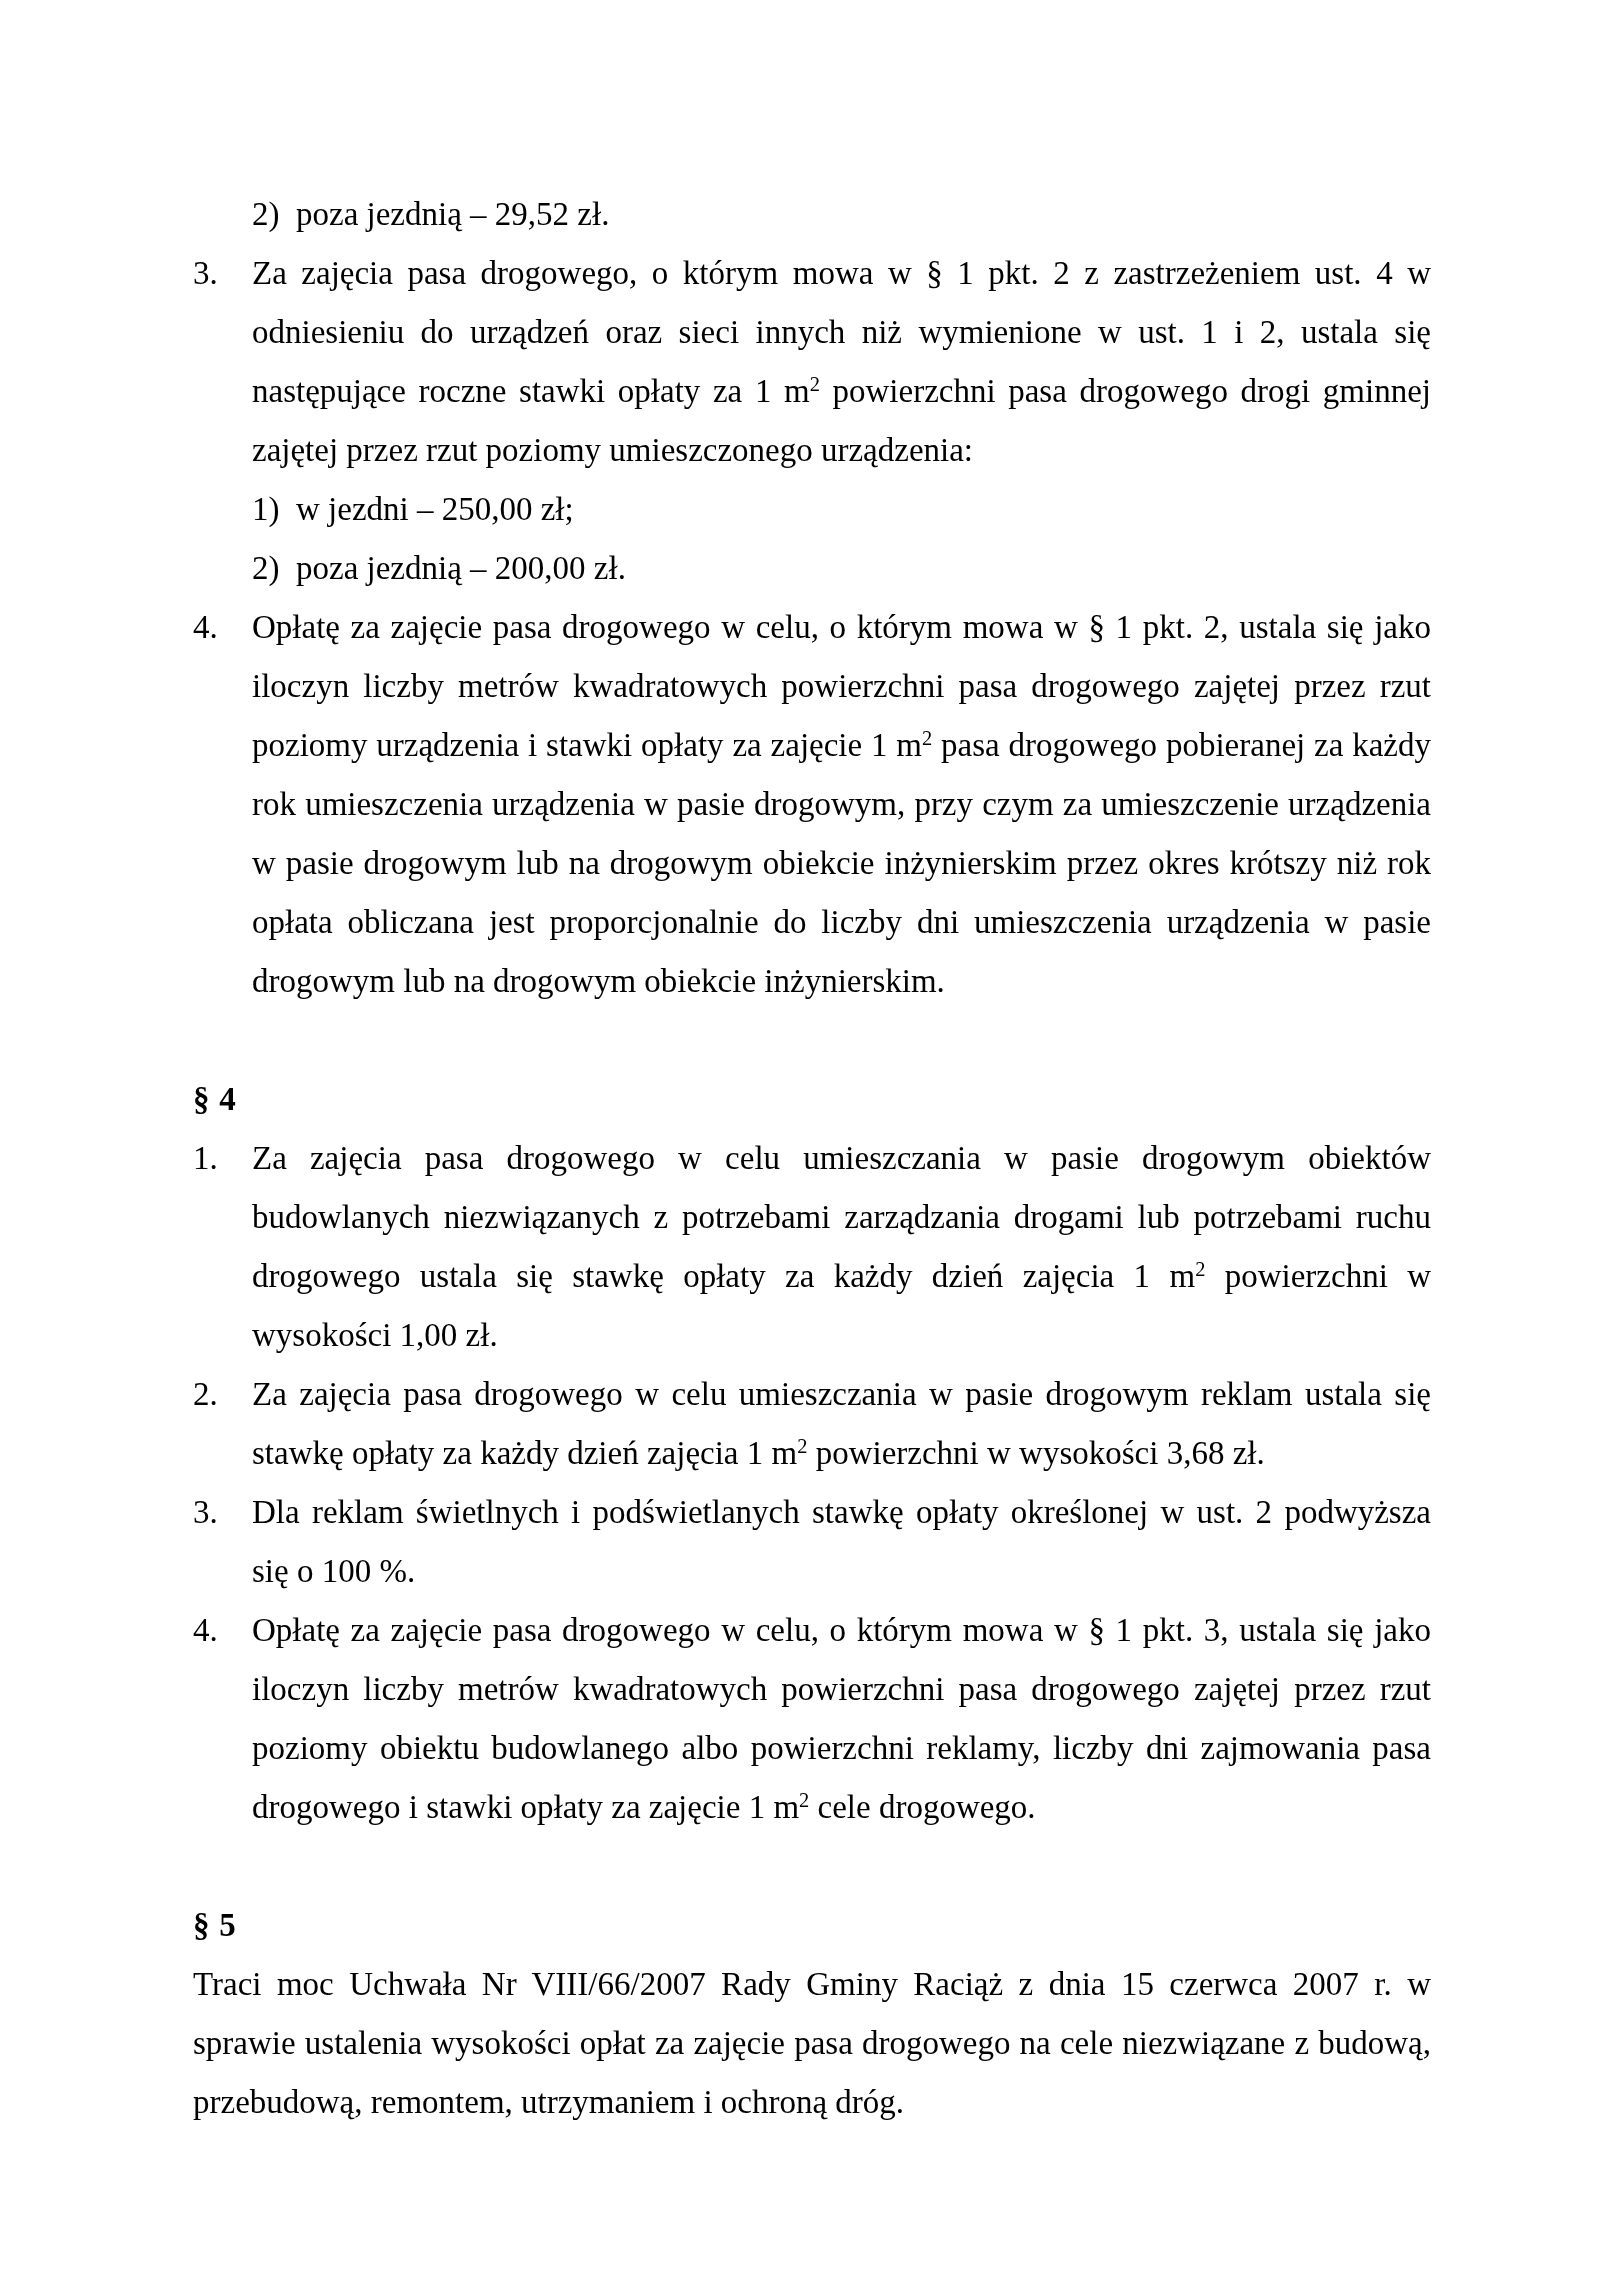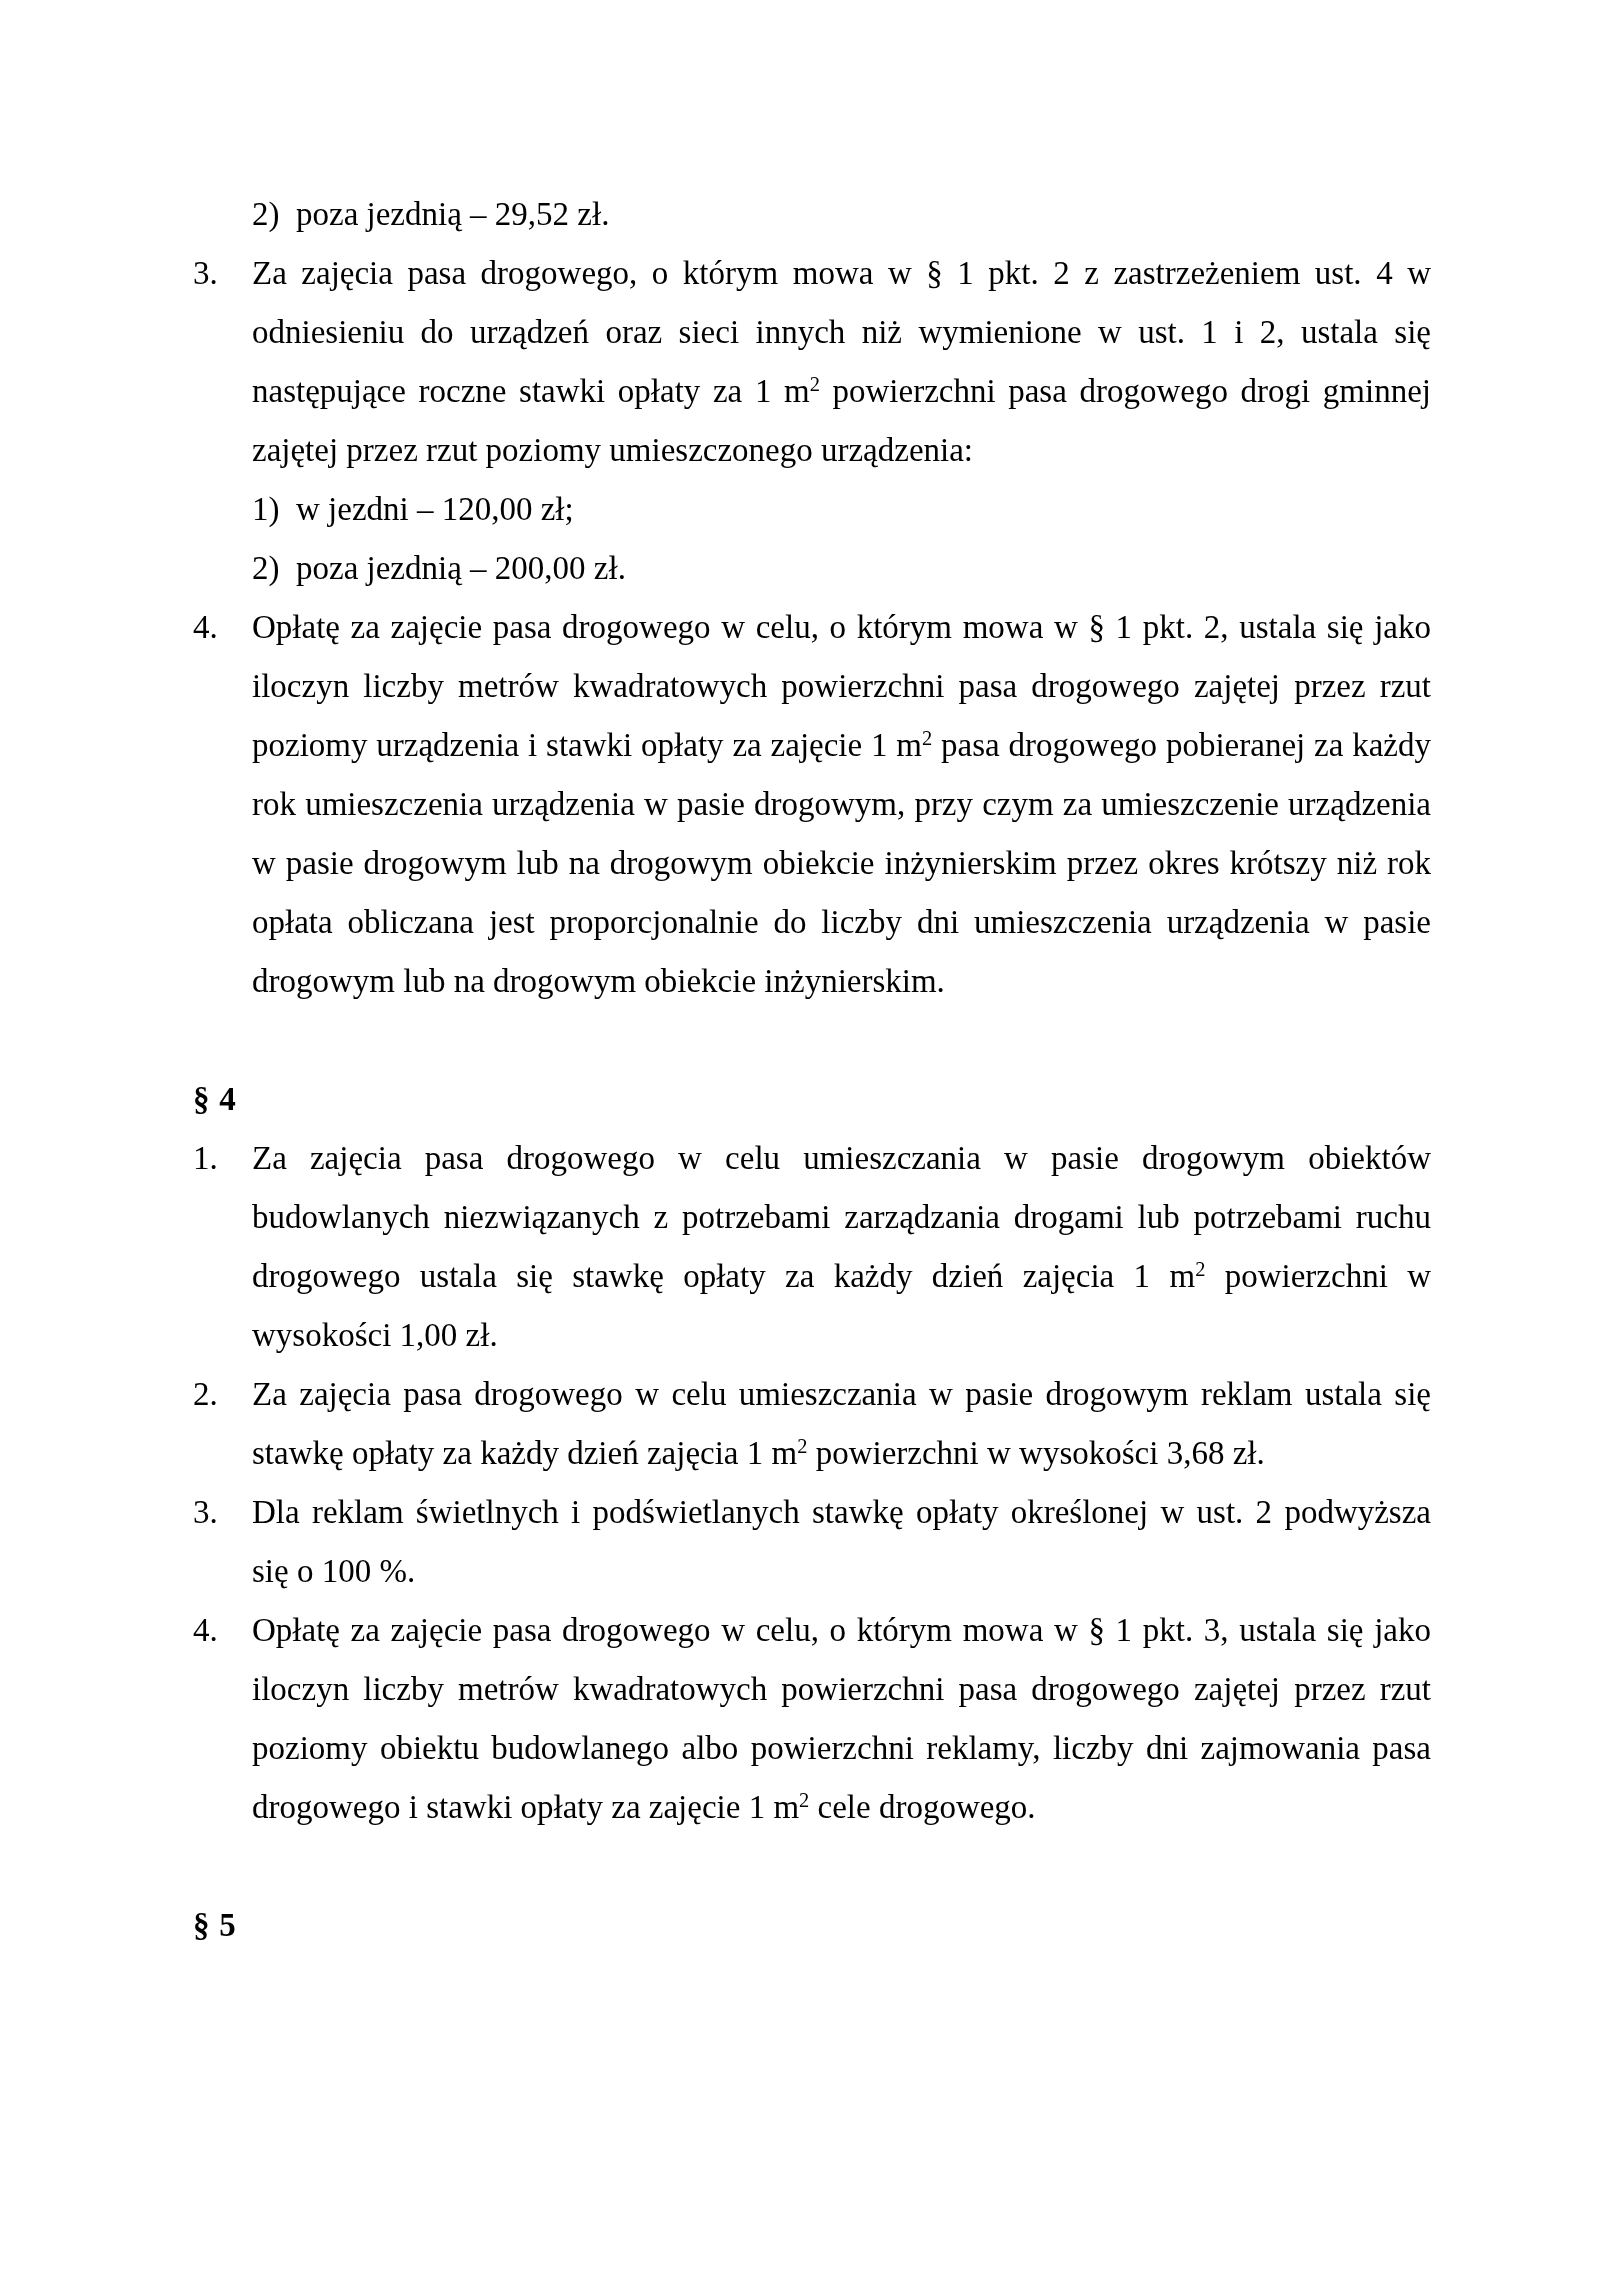--- a/index.html
+++ b/index.html
@@ -73,21 +73,21 @@
     <span><span>poza jezdnią – 29,52 zł.</span></span>
   </div>
 
   <div class="block item-l1">
     <span class="marker">3.</span>
     <span><span>Za zajęcia pasa drogowego, o którym mowa w § 1 pkt. 2 z zastrzeżeniem ust. 4 w odniesieniu do urządzeń oraz sieci innych niż wymienione w ust. 1 i 2, ustala się następujące roczne stawki opłaty za 1 m</span><sup>2</sup><span> powierzchni pasa drogowego drogi gminnej zajętej przez rzut poziomy umieszczonego urządzenia:</span></span>
   </div>
 
   <div class="block item-l2">
     <span class="marker">1)</span>
-    <span><span>w jezdni – 120,00 zł;</span></span>
+    <span><span>w jezdni – 250,00 zł;</span></span>
   </div>
 
   <div class="block item-l2">
     <span class="marker">2)</span>
     <span><span>poza jezdnią – 200,00 zł.</span></span>
   </div>
 
   <div class="block item-l1">
     <span class="marker">4.</span>
     <span><span>Opłatę za zajęcie pasa drogowego w celu, o którym mowa w § 1 pkt. 2, ustala się jako iloczyn liczby metrów kwadratowych powierzchni pasa drogowego zajętej przez rzut poziomy urządzenia i stawki opłaty za zajęcie 1 m</span><sup>2</sup><span> pasa drogowego pobieranej za każdy rok umieszczenia urządzenia w pasie drogowym, przy czym za umieszczenie urządzenia w pasie drogowym lub na drogowym obiekcie inżynierskim przez okres krótszy niż rok opłata obliczana jest proporcjonalnie do liczby dni umieszczenia urządzenia w pasie drogowym lub na drogowym obiekcie inżynierskim.</span></span>
@@ -110,15 +110,18 @@
     <span><span>Dla reklam świetlnych i podświetlanych stawkę opłaty określonej w ust. 2 podwyższa się o 100 %.</span></span>
   </div>
 
   <div class="block item-l1">
     <span class="marker">4.</span>
     <span><span>Opłatę za zajęcie pasa drogowego w celu, o którym mowa w § 1 pkt. 3, ustala się jako iloczyn liczby metrów kwadratowych powierzchni pasa drogowego zajętej przez rzut poziomy obiektu budowlanego albo powierzchni reklamy, liczby dni zajmowania pasa drogowego i stawki opłaty za zajęcie 1 m</span><sup>2</sup><span> cele drogowego.</span></span>
   </div>
 
   <div class="block section-heading">§ 5</div>
 
+  <div class="block plain-para">
+    <span><span>Traci moc Uchwała Nr VIII/66/2007 Rady Gminy Raciąż z dnia 15 czerwca 2007 r. w sprawie ustalenia wysokości opłat za zajęcie pasa drogowego na cele niezwiązane z budową, przebudową, remontem, utrzymaniem i ochroną dróg.</span></span>
+  </div>
 
 </div>
 
 
 </body></html>

